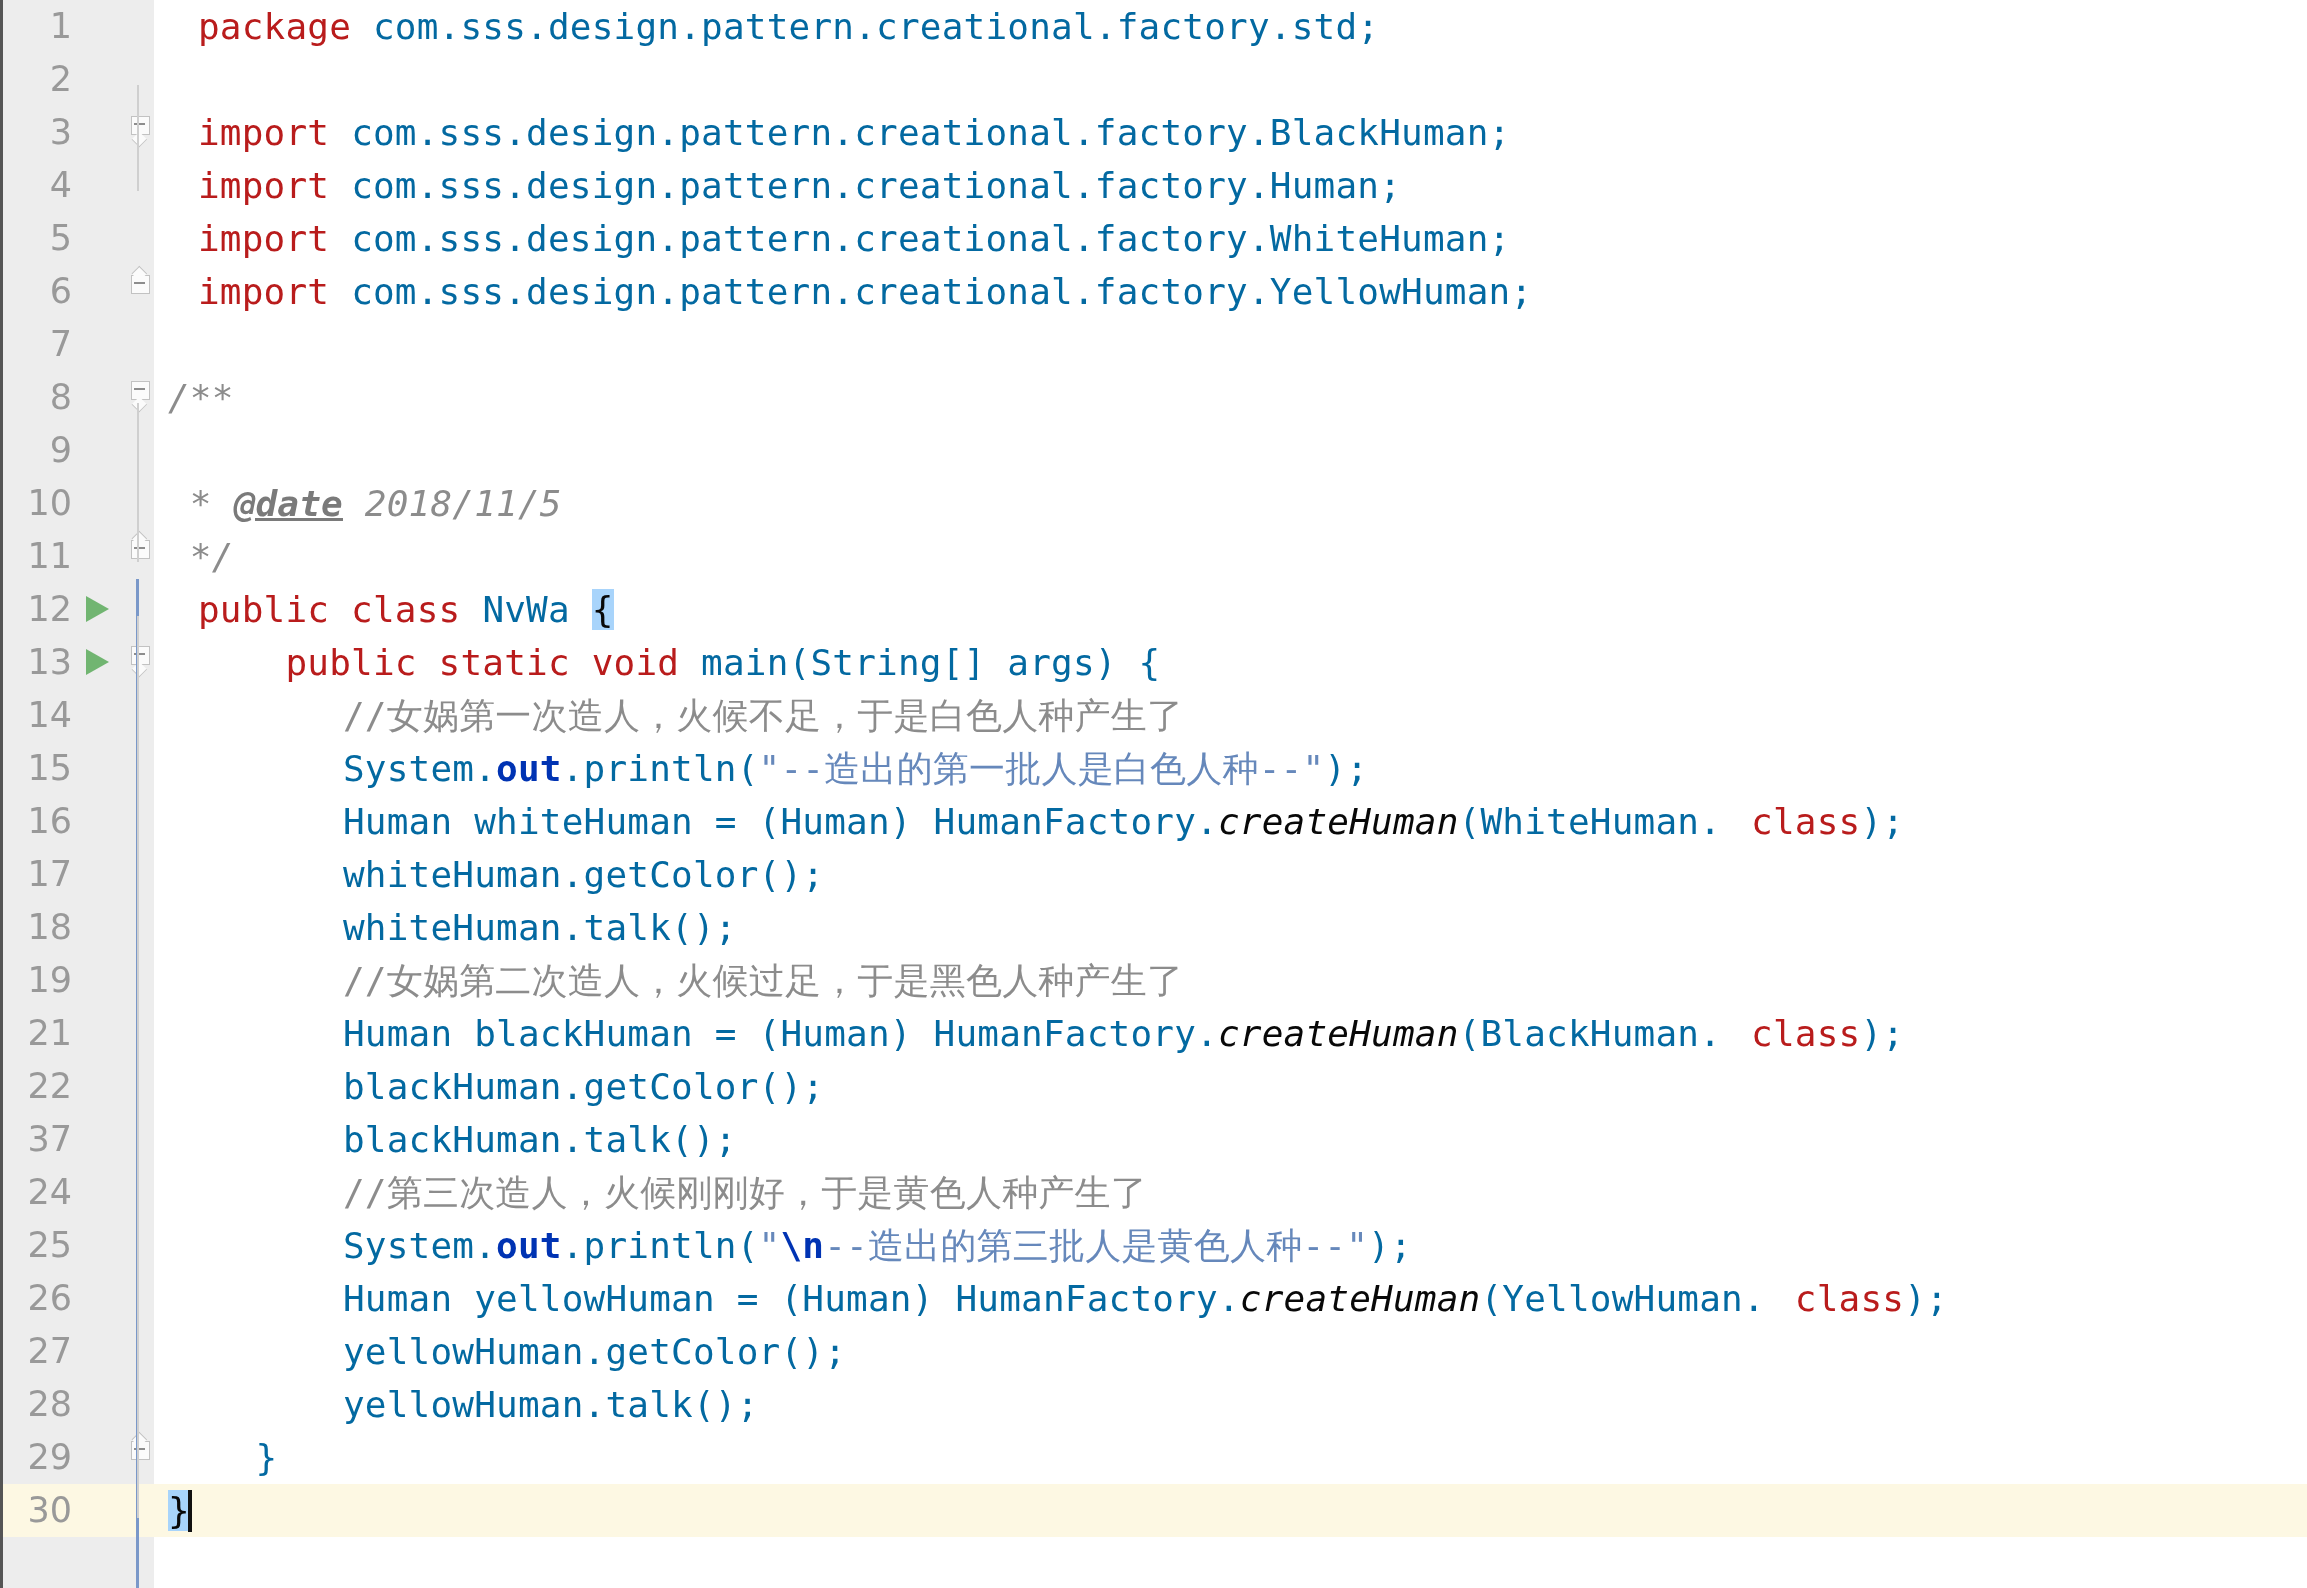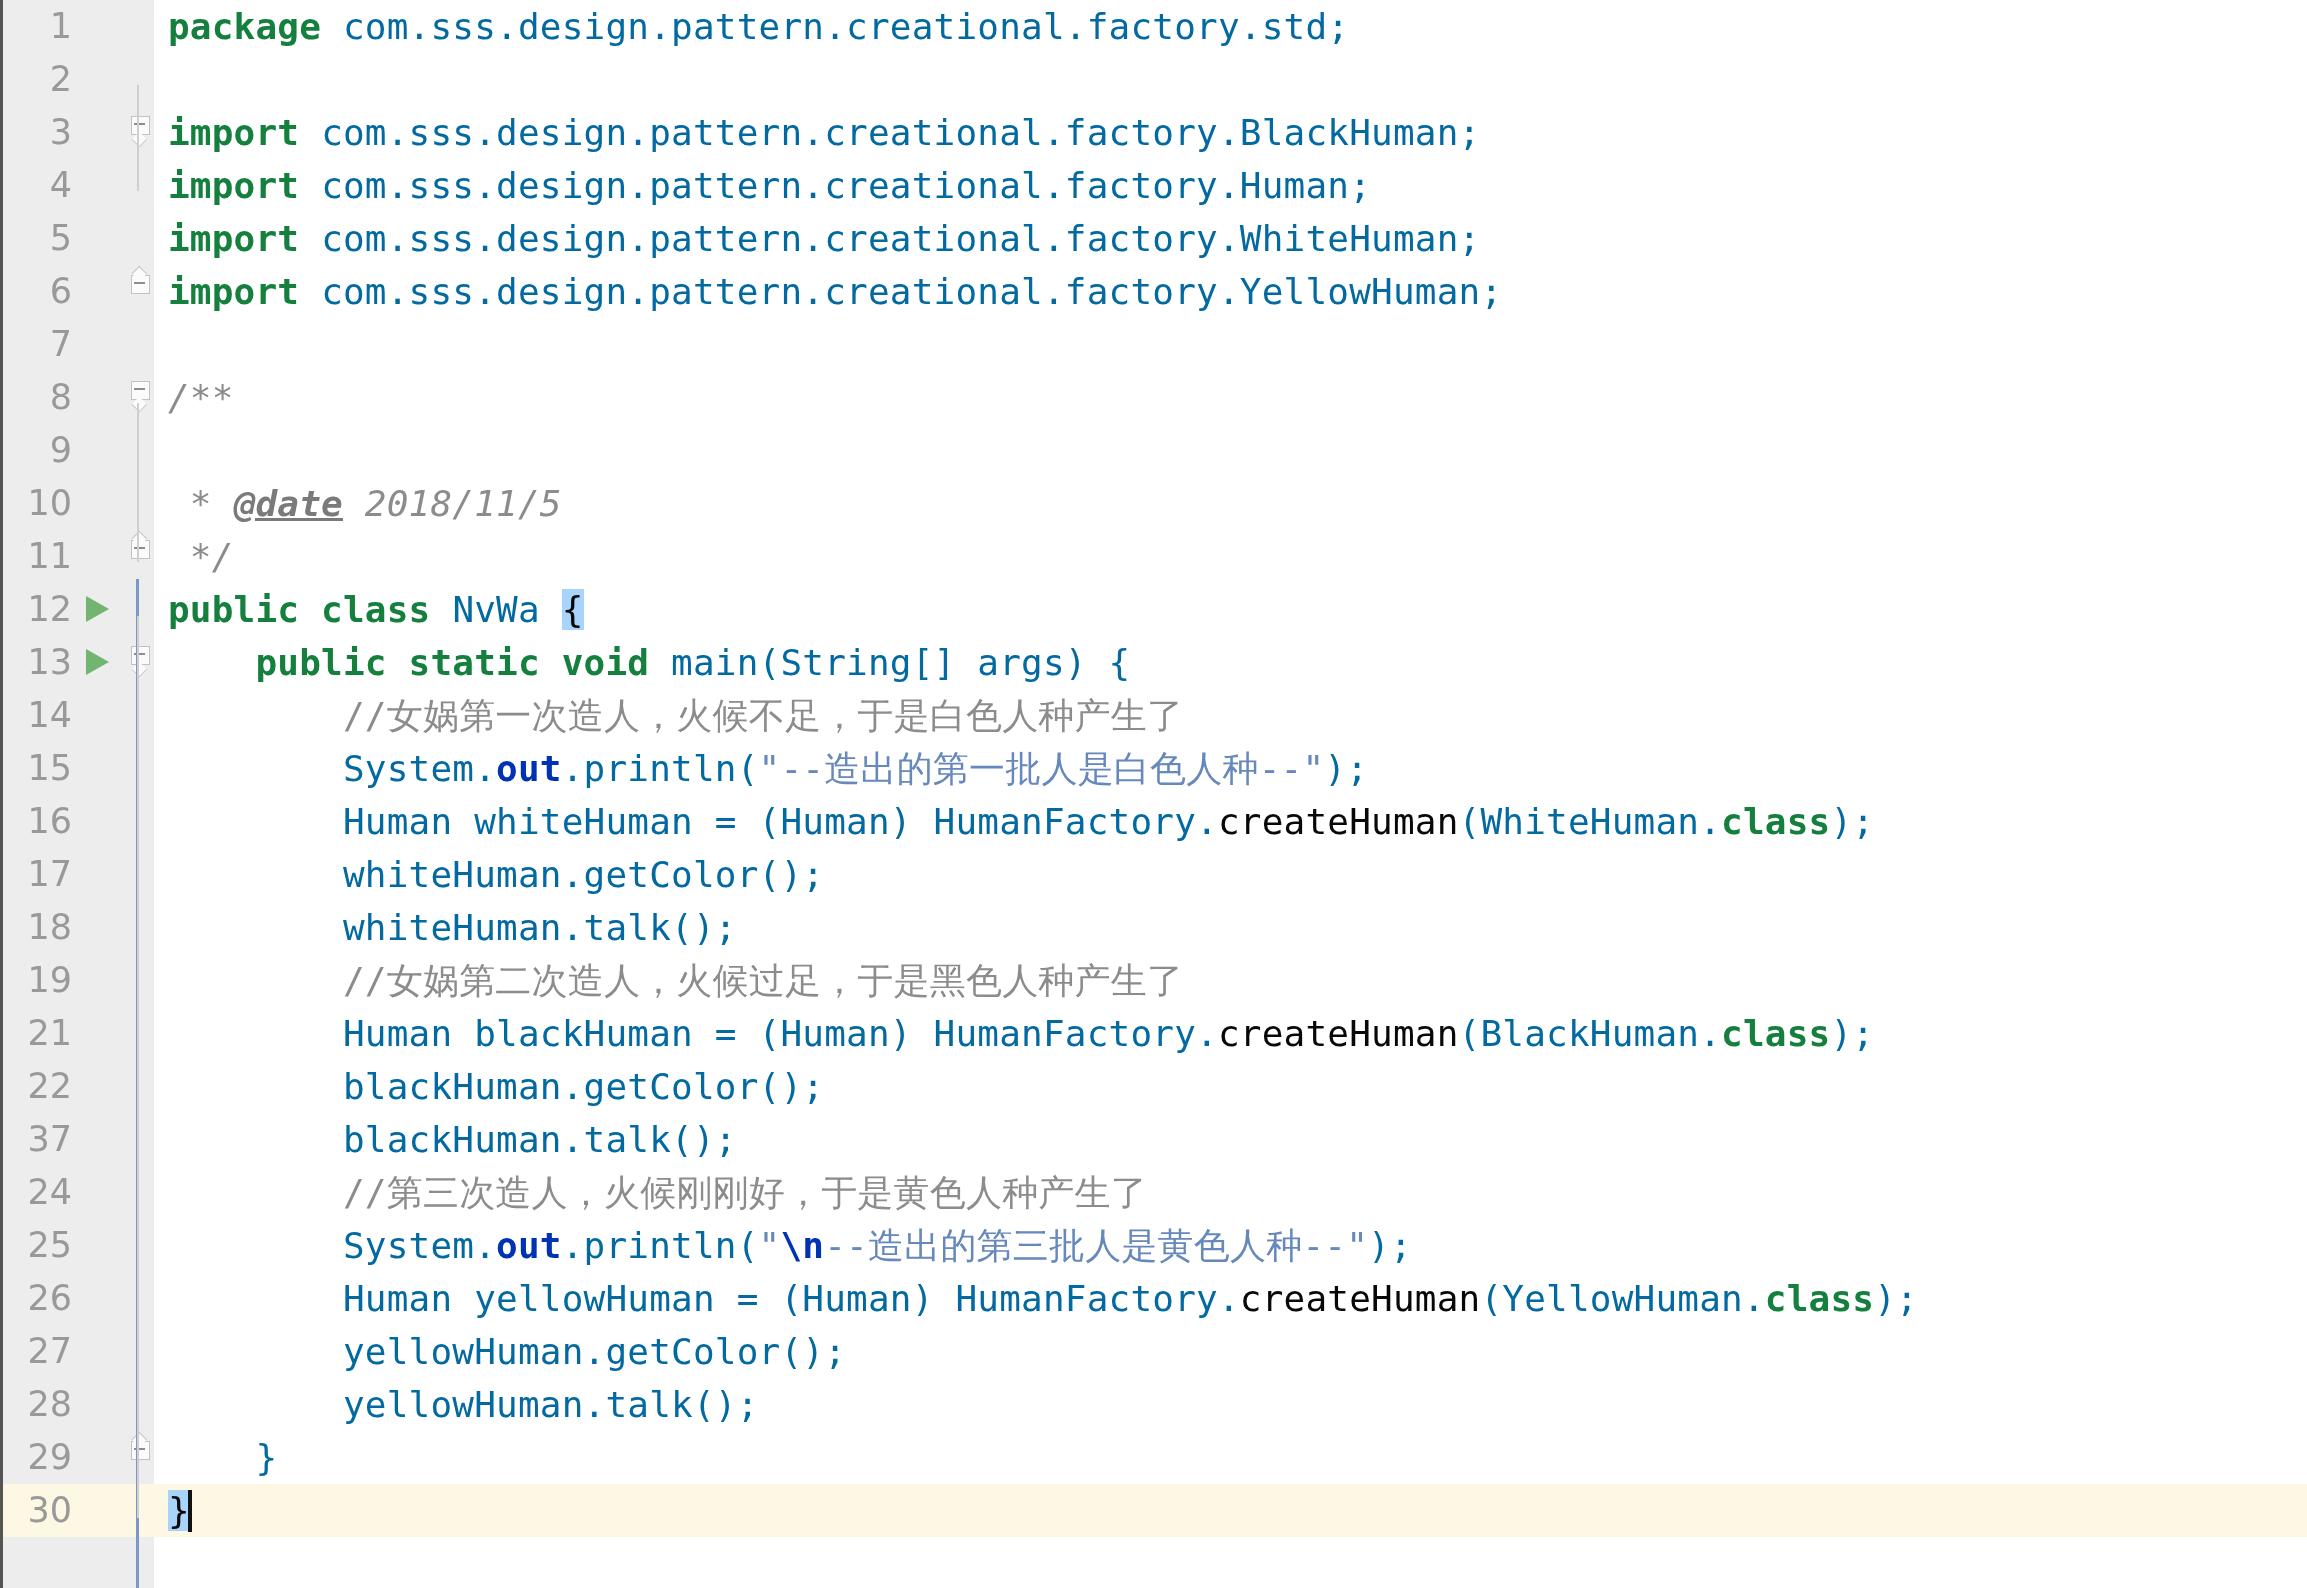--- a/index.html
+++ b/index.html
@@ -165,29 +165,29 @@
     top: 0;
     height: 53px;
     font-family: "DejaVu Sans Mono", monospace;
     font-size: 36px;
     line-height: 53px;
     color: #080808;
     letter-spacing: 0.2px;
     z-index: 4;
   }
 
-  .kw      { color: #15803d; font-weight: bold; }
+  .kw      { color: #b91c1c; font-weight: normal; margin-left: 30px; }
   .ident   { color: #0369a1; }
   .str     { color: #6688bb; }
   .esc     { color: #0033b3; font-weight: bold; }
   .cmt     { color: #8c8c8c; }
   .doc     { color: #8c8c8c; font-style: italic; }
   .doctag  { color: #7a7a7a; font-style: italic; font-weight: bold; text-decoration: underline; }
   .statfld { color: #0033b3; font-weight: bold; }
-  .statmth { color: #080808; }
+  .statmth { color: #080808; font-style: italic; }
   .brace-hl { background: #a8d4fb; }
 
   
   .caret {
     display: inline-block;
     width: 3.5px;
     height: 42px;
     background: #111111;
     vertical-align: -8.8px;
     margin-left: -1.8px;

